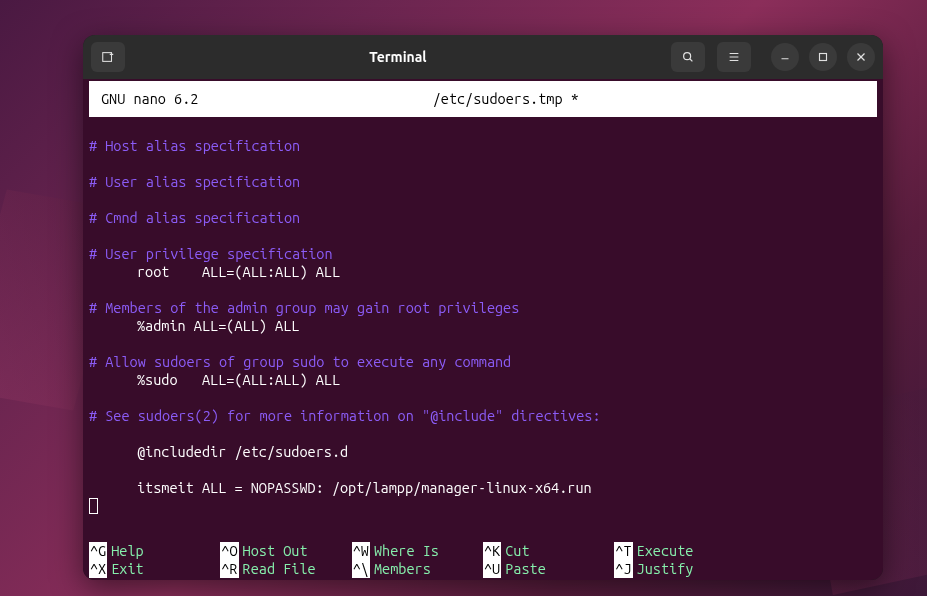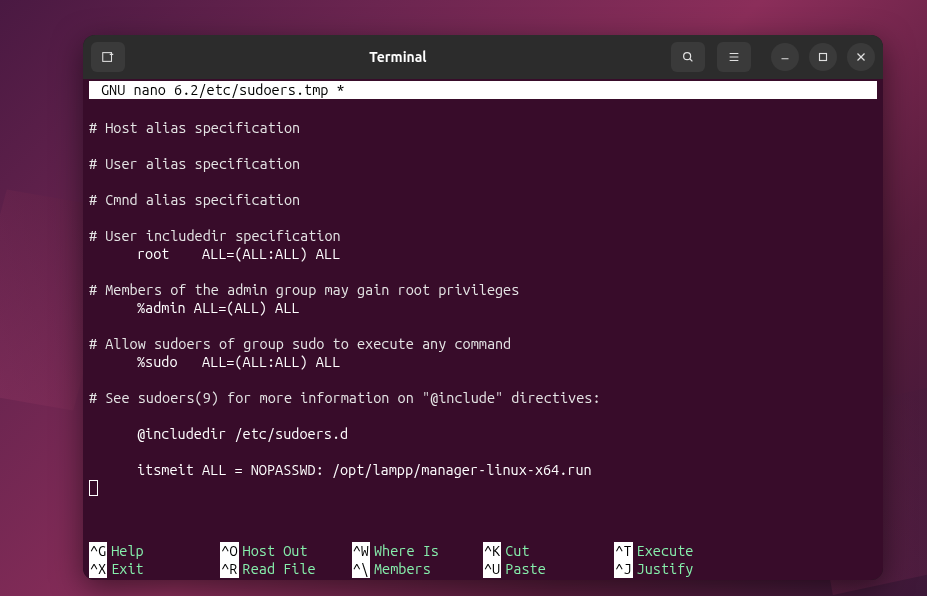--- a/index.html
+++ b/index.html
@@ -72,34 +72,34 @@
       padding: 2px 6px 0 6px;
       display: flex;
       flex-direction: column;
       font-size: 14.5px;
       line-height: 18px;
     }
     .nano-header {
       background: #ffffff;
       color: #000000;
       display: flex;
-      padding: 0 4px;
+      padding: 18px 4px;
       height: 18px;
       align-items: center;
     }
     .nano-header .nh-left { flex: 0 0 auto; padding-left: 8px; }
-    .nano-header .nh-center { flex: 1; text-align: left; }
+    .nano-header .nh-center { flex: 1; text-align: center; }
     .nano-header .nh-right { flex: 0 0 auto; width: 60px; }
     .editor-content {
       flex: 1;
       padding: 2px 0 0 0;
       white-space: pre;
       color: #ffffff;
     }
-    .editor-content .comment { color: #e5e5e5; }
+    .editor-content .comment { color: #8b5cf6; }
     .editor-content .normal { color: #ffffff; margin-left: 48px; }
     .cursor {
       display: inline-block;
       width: 9px;
       height: 16px;
       border: 1px solid #ffffff;
       vertical-align: text-bottom;
       margin-left: 0;
     }
     .nano-footer {
@@ -182,30 +182,30 @@
       <span class="nh-right"></span>
     </div>
 
     <div class="editor-content"><span class="normal"></span>
 <span class="comment"># Host alias specification</span>
 <span class="normal"></span>
 <span class="comment"># User alias specification</span>
 <span class="normal"></span>
 <span class="comment"># Cmnd alias specification</span>
 <span class="normal"></span>
-<span class="comment"># User includedir specification</span>
+<span class="comment"># User privilege specification</span>
 <span class="normal">root    ALL=(ALL:ALL) ALL</span>
 <span class="normal"></span>
 <span class="comment"># Members of the admin group may gain root privileges</span>
 <span class="normal">%admin ALL=(ALL) ALL</span>
 <span class="normal"></span>
 <span class="comment"># Allow sudoers of group sudo to execute any command</span>
 <span class="normal">%sudo   ALL=(ALL:ALL) ALL</span>
 <span class="normal"></span>
-<span class="comment"># See sudoers(9) for more information on "@include" directives:</span>
+<span class="comment"># See sudoers(2) for more information on "@include" directives:</span>
 <span class="normal"></span>
 <span class="normal">@includedir /etc/sudoers.d</span>
 <span class="normal"></span>
 <span class="normal">itsmeit ALL = NOPASSWD: /opt/lampp/manager-linux-x64.run</span>
 <span class="cursor"></span>
 </div>
 
     <div class="nano-footer">
       <div class="shortcut">
           <span class="key">^G</span>

